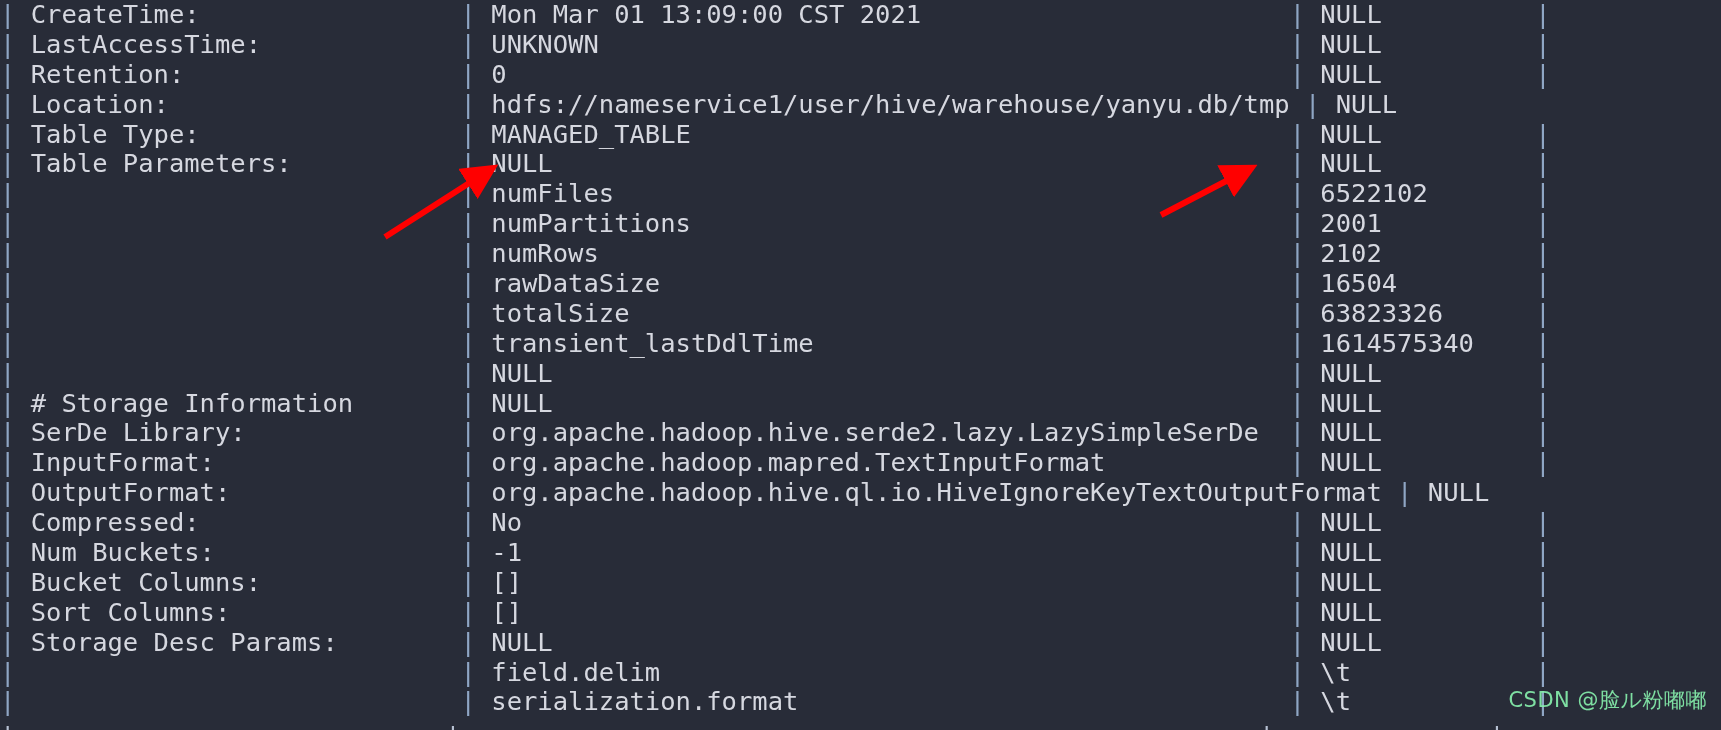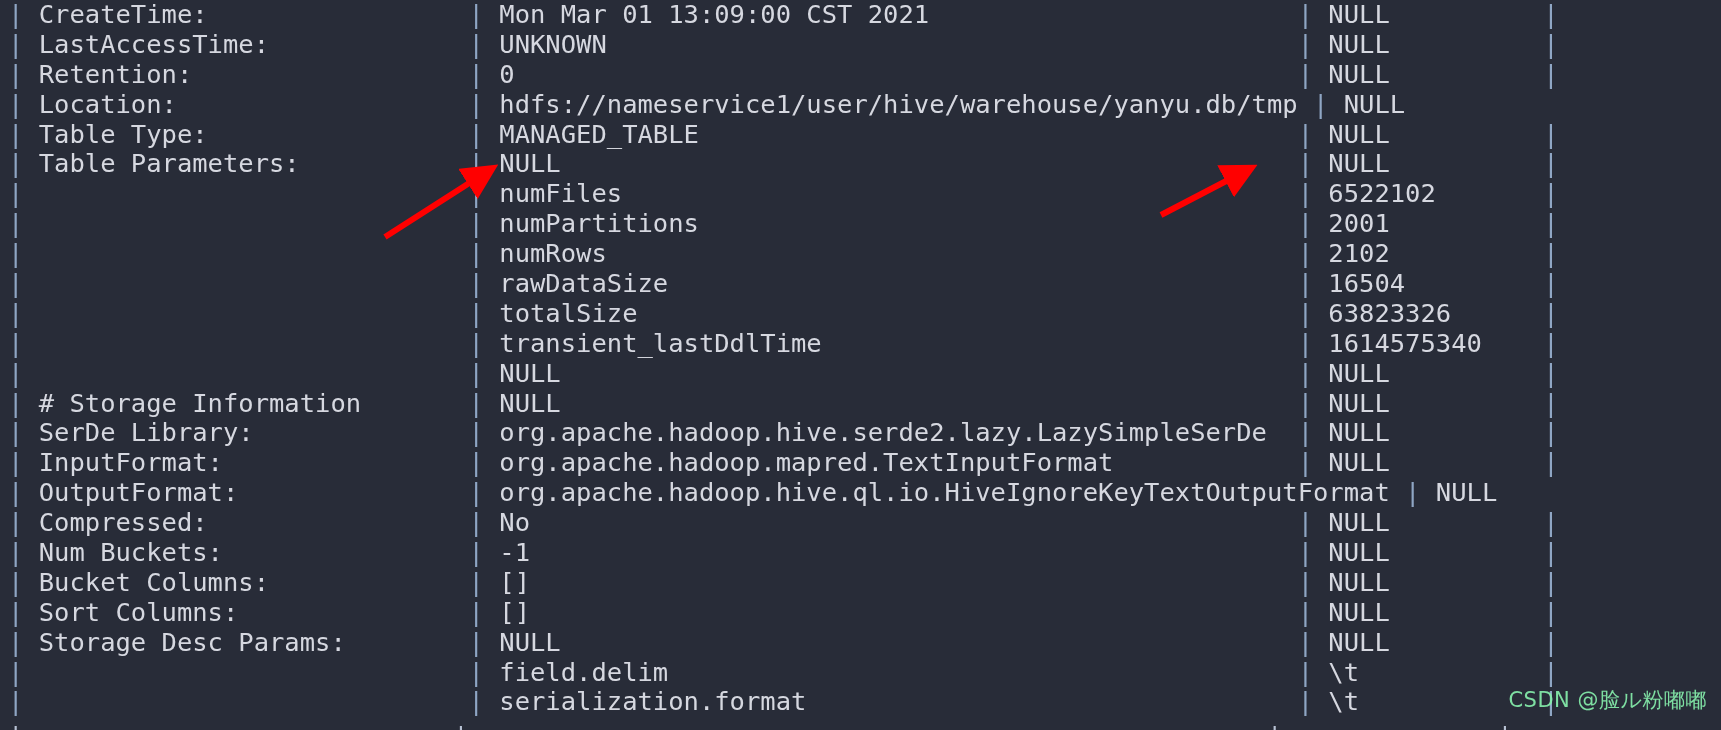--- a/index.html
+++ b/index.html
@@ -10,21 +10,21 @@
   body {
     width: 1721px;
     height: 730px;
     overflow: hidden;
     position: relative;
     font-family: "DejaVu Sans Mono", "Liberation Mono", monospace;
   }
 
   #terminal {
     position: absolute;
-    left: 8px;
+    left: 0;
     top: 0;
     width: 1408px;
     height: 730px;
     background: #282c38;
     font-size: 25.5px;
     line-height: 29.9px;
     letter-spacing: 0px;
     white-space: pre;
     color: #d4d6de;
   }

